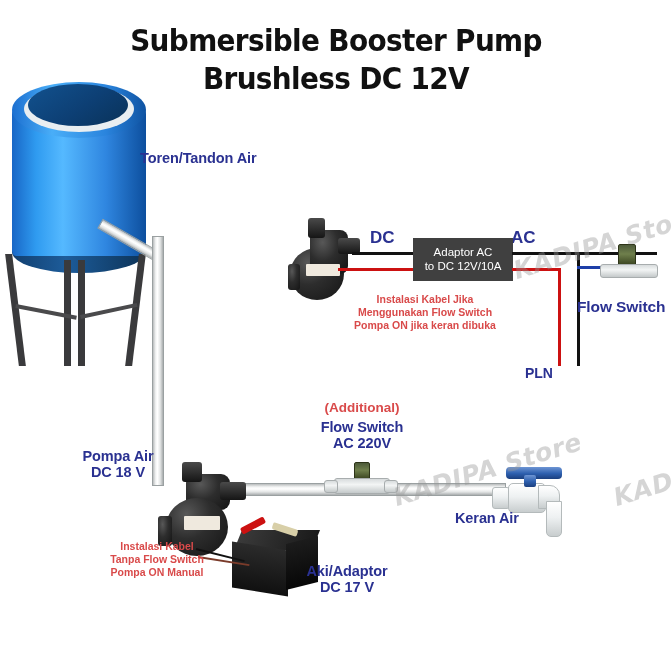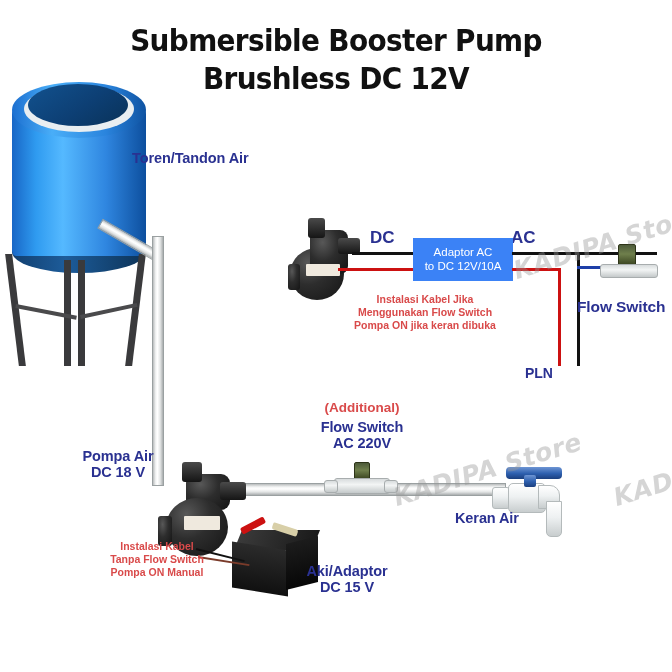--- a/index.html
+++ b/index.html
@@ -52,21 +52,21 @@
   
   .pumpBody{position:absolute;background:radial-gradient(ellipse at 33% 28%,#585858 0%,#2d2d2d 42%,#141414 100%);}
   .pumpRound{border-radius:50%;}
   .pumpPort{position:absolute;background:linear-gradient(to bottom,#4a4a4a,#151515);border-radius:3px;}
   .pumpLabel{position:absolute;background:#efe9de;}
 
   
   .wire{position:absolute;}
 
   
-  #adaptorBox{position:absolute;left:413px;top:238px;width:100px;height:43px;background:#3b82f6;
+  #adaptorBox{position:absolute;left:413px;top:238px;width:100px;height:43px;background:#404040;
      color:#fff;font-size:11.5px;line-height:1.18;text-align:center;
      display:flex;align-items:center;justify-content:center;white-space:pre;font-weight:400;}
 
   
   .fsBody{position:absolute;background:linear-gradient(to bottom,#d8dcdd,#f3f5f5 40%,#c4c9ca);
           border:1px solid #a8adae;border-radius:3px;box-sizing:border-box;}
   .fsCap{position:absolute;background:linear-gradient(to bottom,#4d5a3a,#6f7f4c 45%,#39431f);
           border:1px solid #2d3418;box-sizing:border-box;border-radius:2px;}
 
   
@@ -107,21 +107,21 @@
     <div class="leg" style="left:74px;top:192px;width:7px;height:106px;"></div>
     <div class="leg" style="left:128px;top:186px;width:7px;height:112px;transform:skewX(-7deg);"></div>
     <div class="legD" style="left:12px;top:236px;width:62px;height:4px;transform:rotate(11deg);"></div>
     <div class="legD" style="left:76px;top:247px;width:58px;height:4px;transform:rotate(-12deg);"></div>
   </div>
 
   <div class="pipe" style="left:100px;top:218px;width:64px;height:11px;transform:rotate(30deg);transform-origin:left center;"></div>
 
   <div class="pipeV" style="left:152px;top:236px;width:12px;height:250px;"></div>
 
-  <div class="lbl" style="left:132px;top:150px;">Toren/Tandon Air</div>
+  <div class="lbl" style="left:140px;top:150px;">Toren/Tandon Air</div>
 
   <div style="position:absolute;left:288px;top:218px;width:76px;height:86px;">
     <div class="pumpBody pumpRound" style="left:2px;top:30px;width:54px;height:52px;"></div>
     <div class="pumpBody" style="left:22px;top:12px;width:38px;height:44px;border-radius:8px;"></div>
     <div class="pumpPort" style="left:20px;top:0px;width:17px;height:20px;"></div>
     <div class="pumpPort" style="left:50px;top:20px;width:22px;height:16px;"></div>
     <div class="pumpLabel" style="left:18px;top:46px;width:34px;height:12px;border-radius:1px;"></div>
     <div class="pumpBody" style="left:0px;top:46px;width:12px;height:26px;border-radius:3px;"></div>
   </div>
 
@@ -185,21 +185,21 @@
     <div class="battFront" style="left:0px;top:22px;width:56px;height:46px;transform:skewY(9deg);"></div>
     <div class="battSide" style="left:54px;top:16px;width:32px;height:46px;transform:skewY(-14deg);"></div>
     <div class="clip" style="left:8px;top:-2px;width:26px;height:7px;background:#cc1111;transform:rotate(-28deg);"></div>
     <div class="clip" style="left:40px;top:2px;width:26px;height:7px;background:#d8cfa8;transform:rotate(18deg);"></div>
   </div>
 
   <div class="wire" style="left:196px;top:548px;width:50px;height:2px;background:#111;transform:rotate(14deg);transform-origin:left center;"></div>
   <div class="wire" style="left:198px;top:556px;width:52px;height:2px;background:#7a3b2a;transform:rotate(9deg);transform-origin:left center;"></div>
 
   <div class="lbl c" style="left:292px;top:563px;width:110px;">Aki/Adaptor
-DC 15 V</div>
+DC 17 V</div>
 
   <div class="red" style="left:92px;top:540px;width:130px;">Instalasi Kabel
 Tanpa Flow Switch
 Pompa ON Manual</div>
 
   <div style="position:absolute;left:492px;top:465px;width:82px;height:82px;">
     <div class="tapPart" style="left:0px;top:22px;width:18px;height:22px;border-radius:3px;"></div>
     <div class="tapPart" style="left:16px;top:18px;width:38px;height:30px;border-radius:5px;"></div>
     <div class="tapPart" style="left:46px;top:20px;width:22px;height:24px;border-radius:0 10px 0 0;"></div>
     <div class="tapPart" style="left:54px;top:36px;width:16px;height:36px;border-radius:0 0 5px 5px;"></div>

